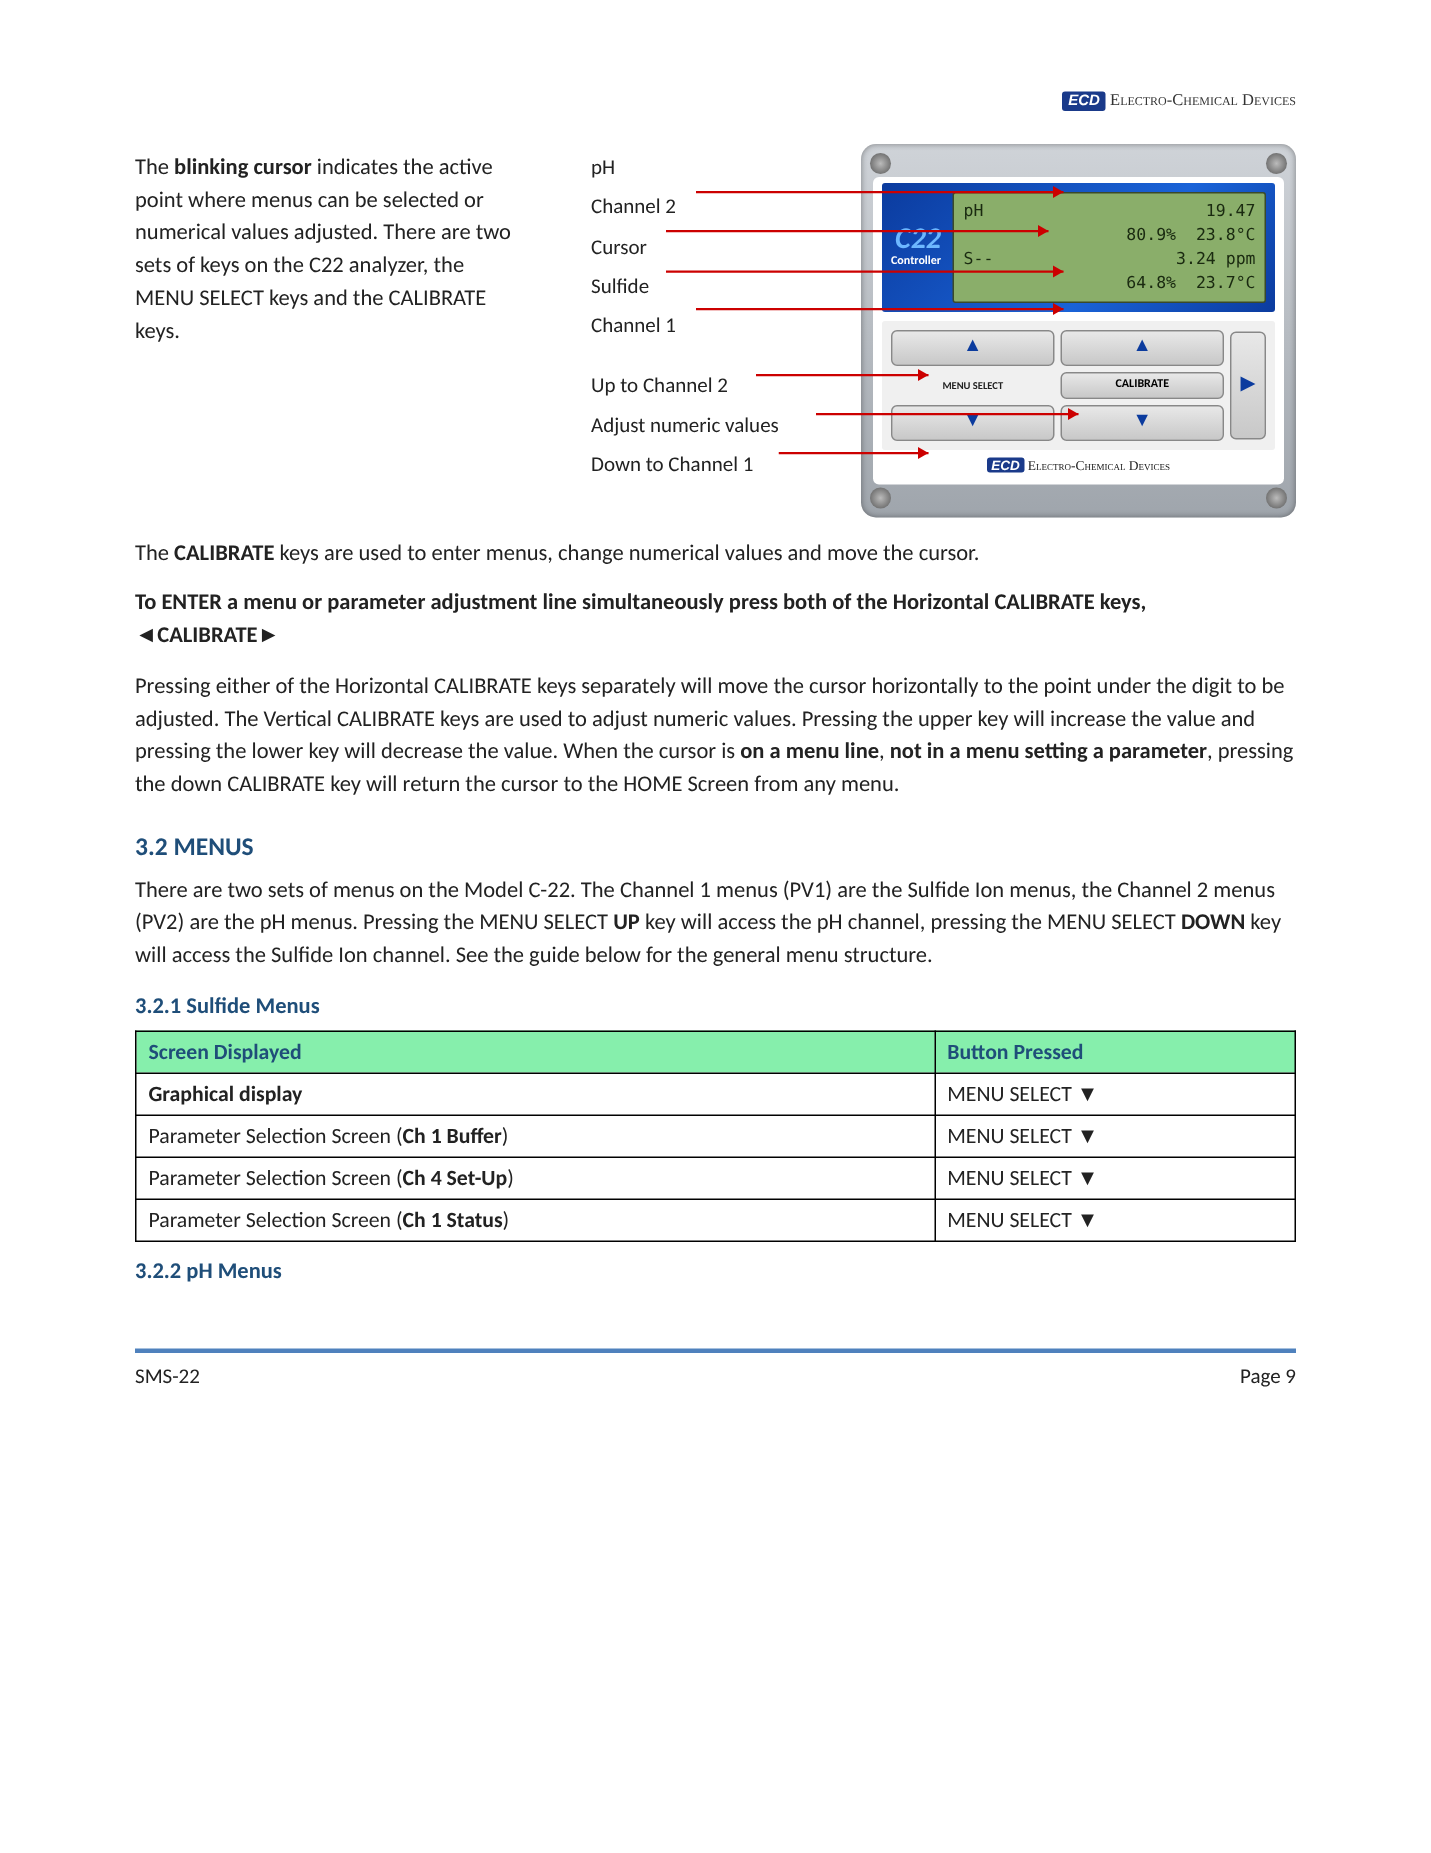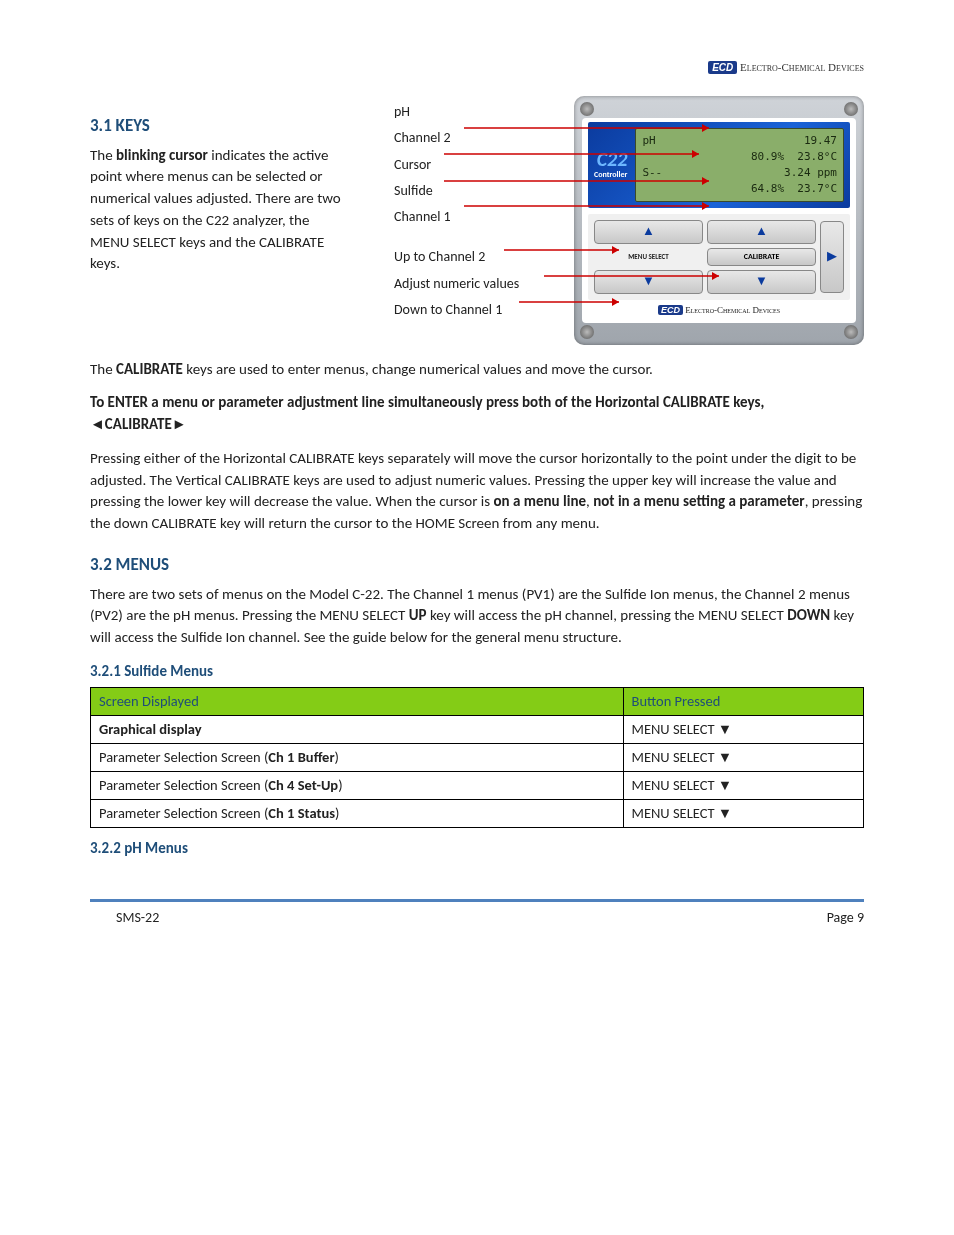--- a/index.html
+++ b/index.html
@@ -131,34 +131,33 @@
     width: 100%;
     margin: 4px 0 10px 0;
     font-size: 14.5px;
   }
   table.menu th, table.menu td {
     border: 1px solid #000;
     padding: 3px 8px;
     text-align: left;
   }
   table.menu th {
-    font-weight: normal;
+    font-weight: bold;
     color: #1f4e79;
-    background: #84cc16;
+    background: #86efac;
   }
   .footer-rule {
     border: none;
     border-top: 3px solid #4f81bd;
     margin: 40px 0 6px 0;
   }
   .page-footer {
     display: flex;
     justify-content: space-between;
     font-size: 14px;
-    margin-left: 26px;
   }
   svg.arrow { position:absolute; }
 </style>
 </head>
 <body>
 
 <div class="header-logo">
   <span class="ecd">ECD</span>
   <span>Electro-Chemical Devices</span>
 </div>
@@ -239,21 +238,20 @@
     <svg class="arrow" style="left:150px;top:170px" width="180" height="20">
         <line x1="0" y1="10" x2="175" y2="10" stroke="#c00" stroke-width="1.5"></line>
         <polygon points="175,10 168,6 168,14" fill="#c00"></polygon>
       </svg>
     <svg class="arrow" style="left:125px;top:196px" width="105" height="20">
         <line x1="0" y1="10" x2="100" y2="10" stroke="#c00" stroke-width="1.5"></line>
         <polygon points="100,10 93,6 93,14" fill="#c00"></polygon>
       </svg>
   </div>
 
-  <h2>3.1 KEYS</h2>
   <p>
     <span>The </span><b>blinking cursor</b><span> indicates the active point where menus can be selected or numerical values adjusted. There are two sets of keys on the C22 analyzer, the MENU SELECT keys and the CALIBRATE keys.</span>
   </p>
 </div>
 
 <p>
   <span>The </span><b>CALIBRATE</b><span> keys are used to enter menus, change numerical values and move the cursor.</span>
 </p>
 
 <p><b>To ENTER a menu or parameter adjustment line simultaneously press both of the Horizontal CALIBRATE keys, ◄CALIBRATE►</b></p>

